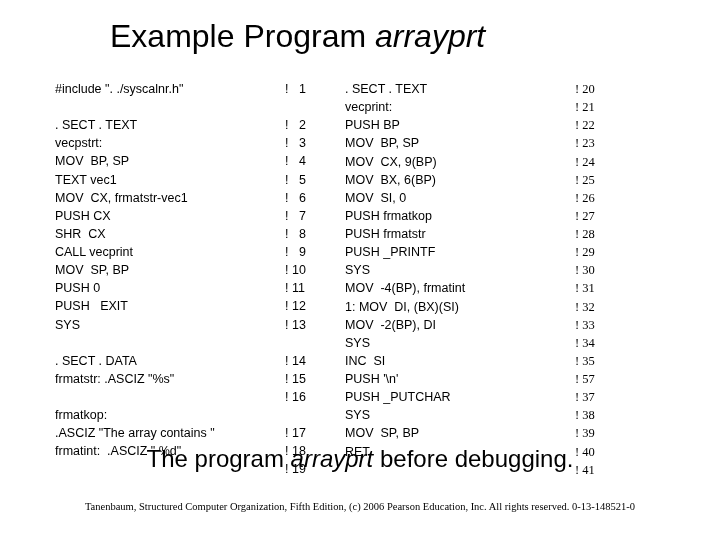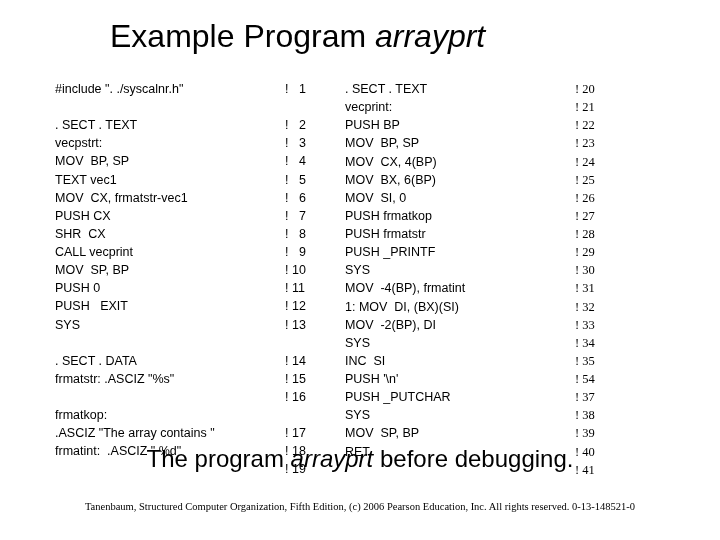--- a/index.html
+++ b/index.html
@@ -132,21 +132,21 @@
           <div class="blank">&nbsp;</div>
           <div class="ln">! 17</div>
           <div class="ln">! 18</div>
           <div class="ln">! 19</div>
         </div>
       <div class="col-right" id="col-right">
           <div class="ln">. SECT . TEXT</div>
           <div class="ln">vecprint:</div>
           <div class="ln">PUSH BP</div>
           <div class="ln">MOV  BP, SP</div>
-          <div class="ln">MOV  CX, 4(BP)</div>
+          <div class="ln">MOV  CX, 9(BP)</div>
           <div class="ln">MOV  BX, 6(BP)</div>
           <div class="ln">MOV  SI, 0</div>
           <div class="ln">PUSH frmatkop</div>
           <div class="ln">PUSH frmatstr</div>
           <div class="ln">PUSH _PRINTF</div>
           <div class="ln">SYS</div>
           <div class="ln">MOV  -4(BP), frmatint</div>
           <div class="ln">1: MOV  DI, (BX)(SI)</div>
           <div class="ln">MOV  -2(BP), DI</div>
           <div class="ln">SYS</div>
@@ -167,21 +167,21 @@
           <div class="ln">! 26</div>
           <div class="ln">! 27</div>
           <div class="ln">! 28</div>
           <div class="ln">! 29</div>
           <div class="ln">! 30</div>
           <div class="ln">! 31</div>
           <div class="ln">! 32</div>
           <div class="ln">! 33</div>
           <div class="ln">! 34</div>
           <div class="ln">! 35</div>
-          <div class="ln">! 54</div>
+          <div class="ln">! 57</div>
           <div class="ln">! 37</div>
           <div class="ln">! 38</div>
           <div class="ln">! 39</div>
           <div class="ln">! 40</div>
           <div class="ln">! 41</div>
         </div>
     </div>
   </div>
 
   <div class="caption">

